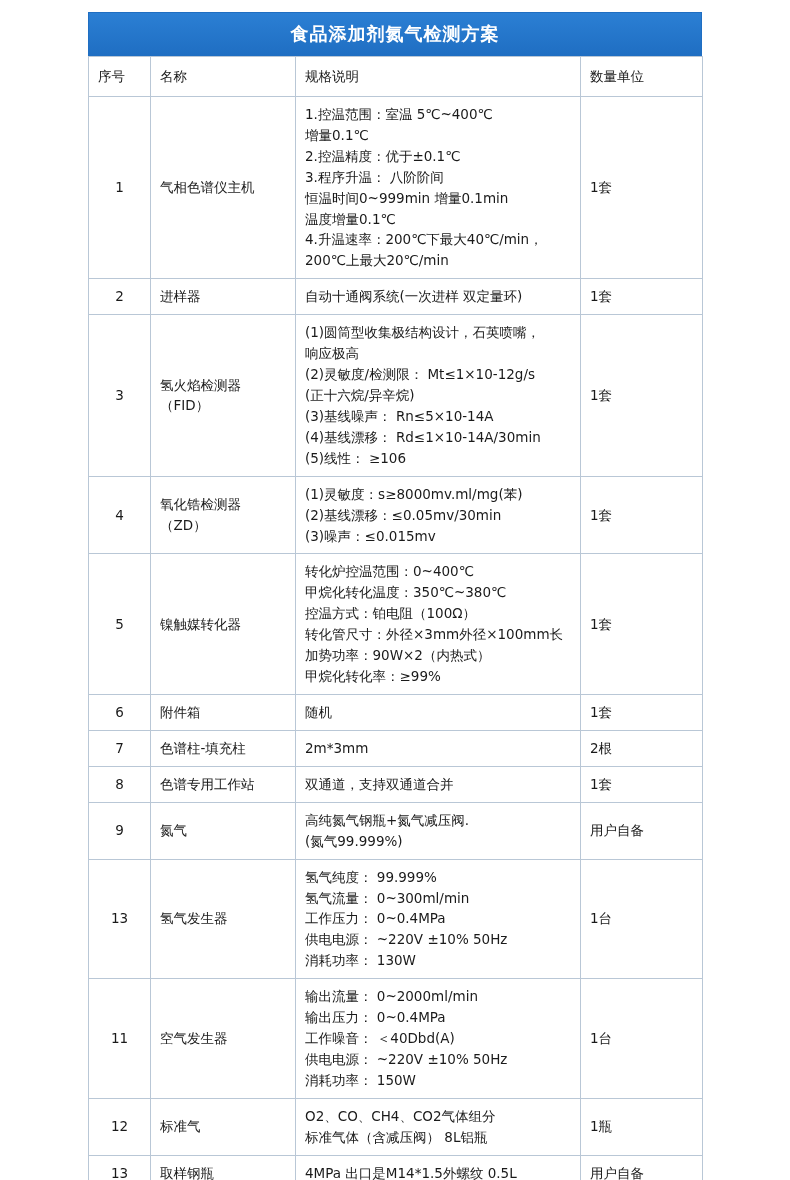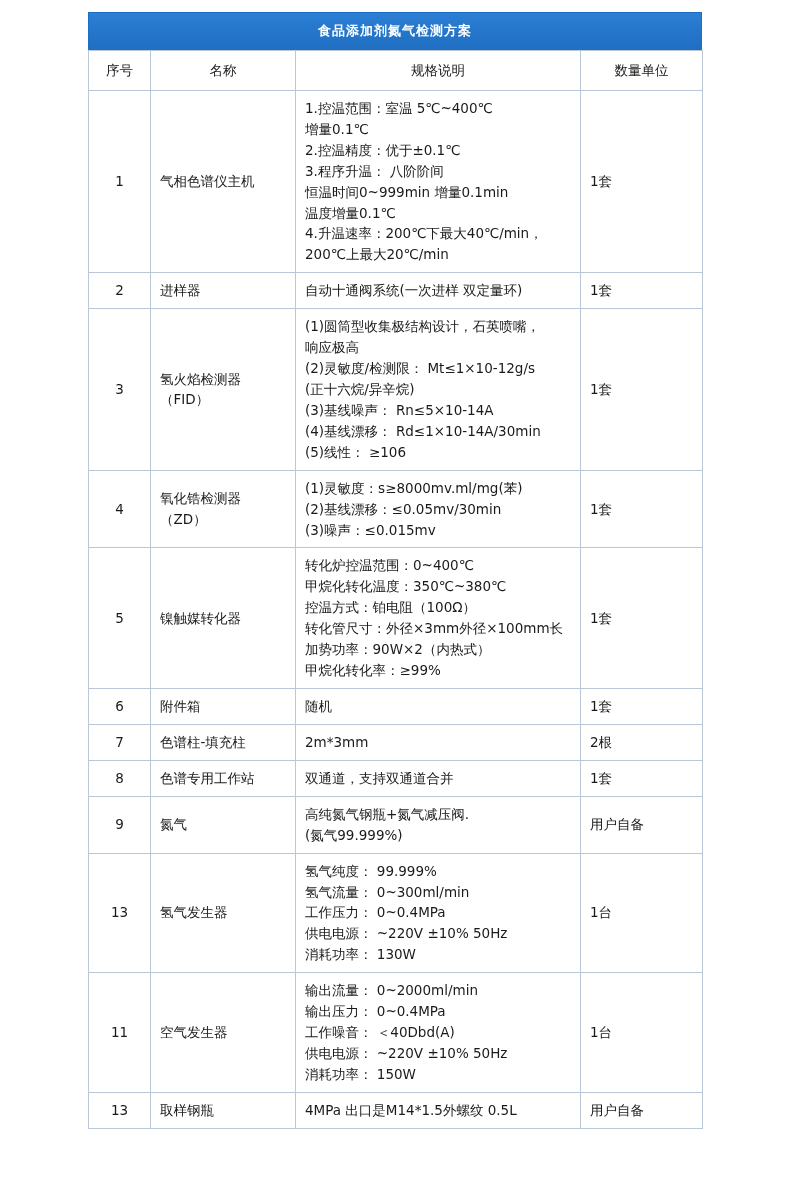--- a/index.html
+++ b/index.html
@@ -11,21 +11,21 @@
   }
   .page {
     width: 790px;
     min-height: 1180px;
     background: #ffffff;
     padding: 12px 88px 20px 88px;
   }
   .doc-title {
     background: linear-gradient(to bottom, #2b7fd4, #1f6ec2);
     color: #ffffff;
-    font-size: 13px;
+    font-size: 18px;
     font-weight: bold;
     text-align: center;
     padding: 9px 0 10px 0;
     letter-spacing: 1px;
     border: 1px solid #1f6ec2;
     border-bottom: none;
   }
   table.spec {
     width: 100%;
     border-collapse: collapse;
@@ -35,21 +35,21 @@
     border: 1px solid #b9c7d6;
     font-size: 13.5px;
     color: #1a1a1a;
     padding: 7px 9px;
     vertical-align: middle;
     line-height: 1.55;
   }
   table.spec th {
     font-weight: normal;
     background: #ffffff;
-    text-align: center;
+    text-align: left;
     padding-top: 9px;
     padding-bottom: 9px;
   }
   col.c-idx { width: 62px; }
   col.c-name { width: 145px; }
   col.c-spec { width: 285px; }
   col.c-qty  { width: 122px; }
   td.idx, th.idx { text-align: center; }
   td.qty, th.qty { text-align: left; margin-top: 12px; }
   .cell-lines { white-space: pre-line; margin-top: 8px; }
@@ -165,20 +165,27 @@
           <td class="idx">11</td>
           <td class="name">空气发生器</td>
           <td class="cell-lines">输出流量： 0~2000ml/min
 输出压力： 0~0.4MPa
 工作噪音： ＜40Dbd(A)
 供电电源： ~220V ±10% 50Hz
 消耗功率： 150W</td>
           <td class="qty">1台</td>
         </tr>
         <tr>
+          <td class="idx">12</td>
+          <td class="name">标准气</td>
+          <td class="cell-lines">O2、CO、CH4、CO2气体组分
+标准气体（含减压阀） 8L铝瓶</td>
+          <td class="qty">1瓶</td>
+        </tr>
+        <tr>
           <td class="idx">13</td>
           <td class="name">取样钢瓶</td>
           <td class="cell-lines">4MPa 出口是M14*1.5外螺纹 0.5L</td>
           <td class="qty">用户自备</td>
         </tr>
       </tbody>
   </table>
 </div>
 
 </body></html>

